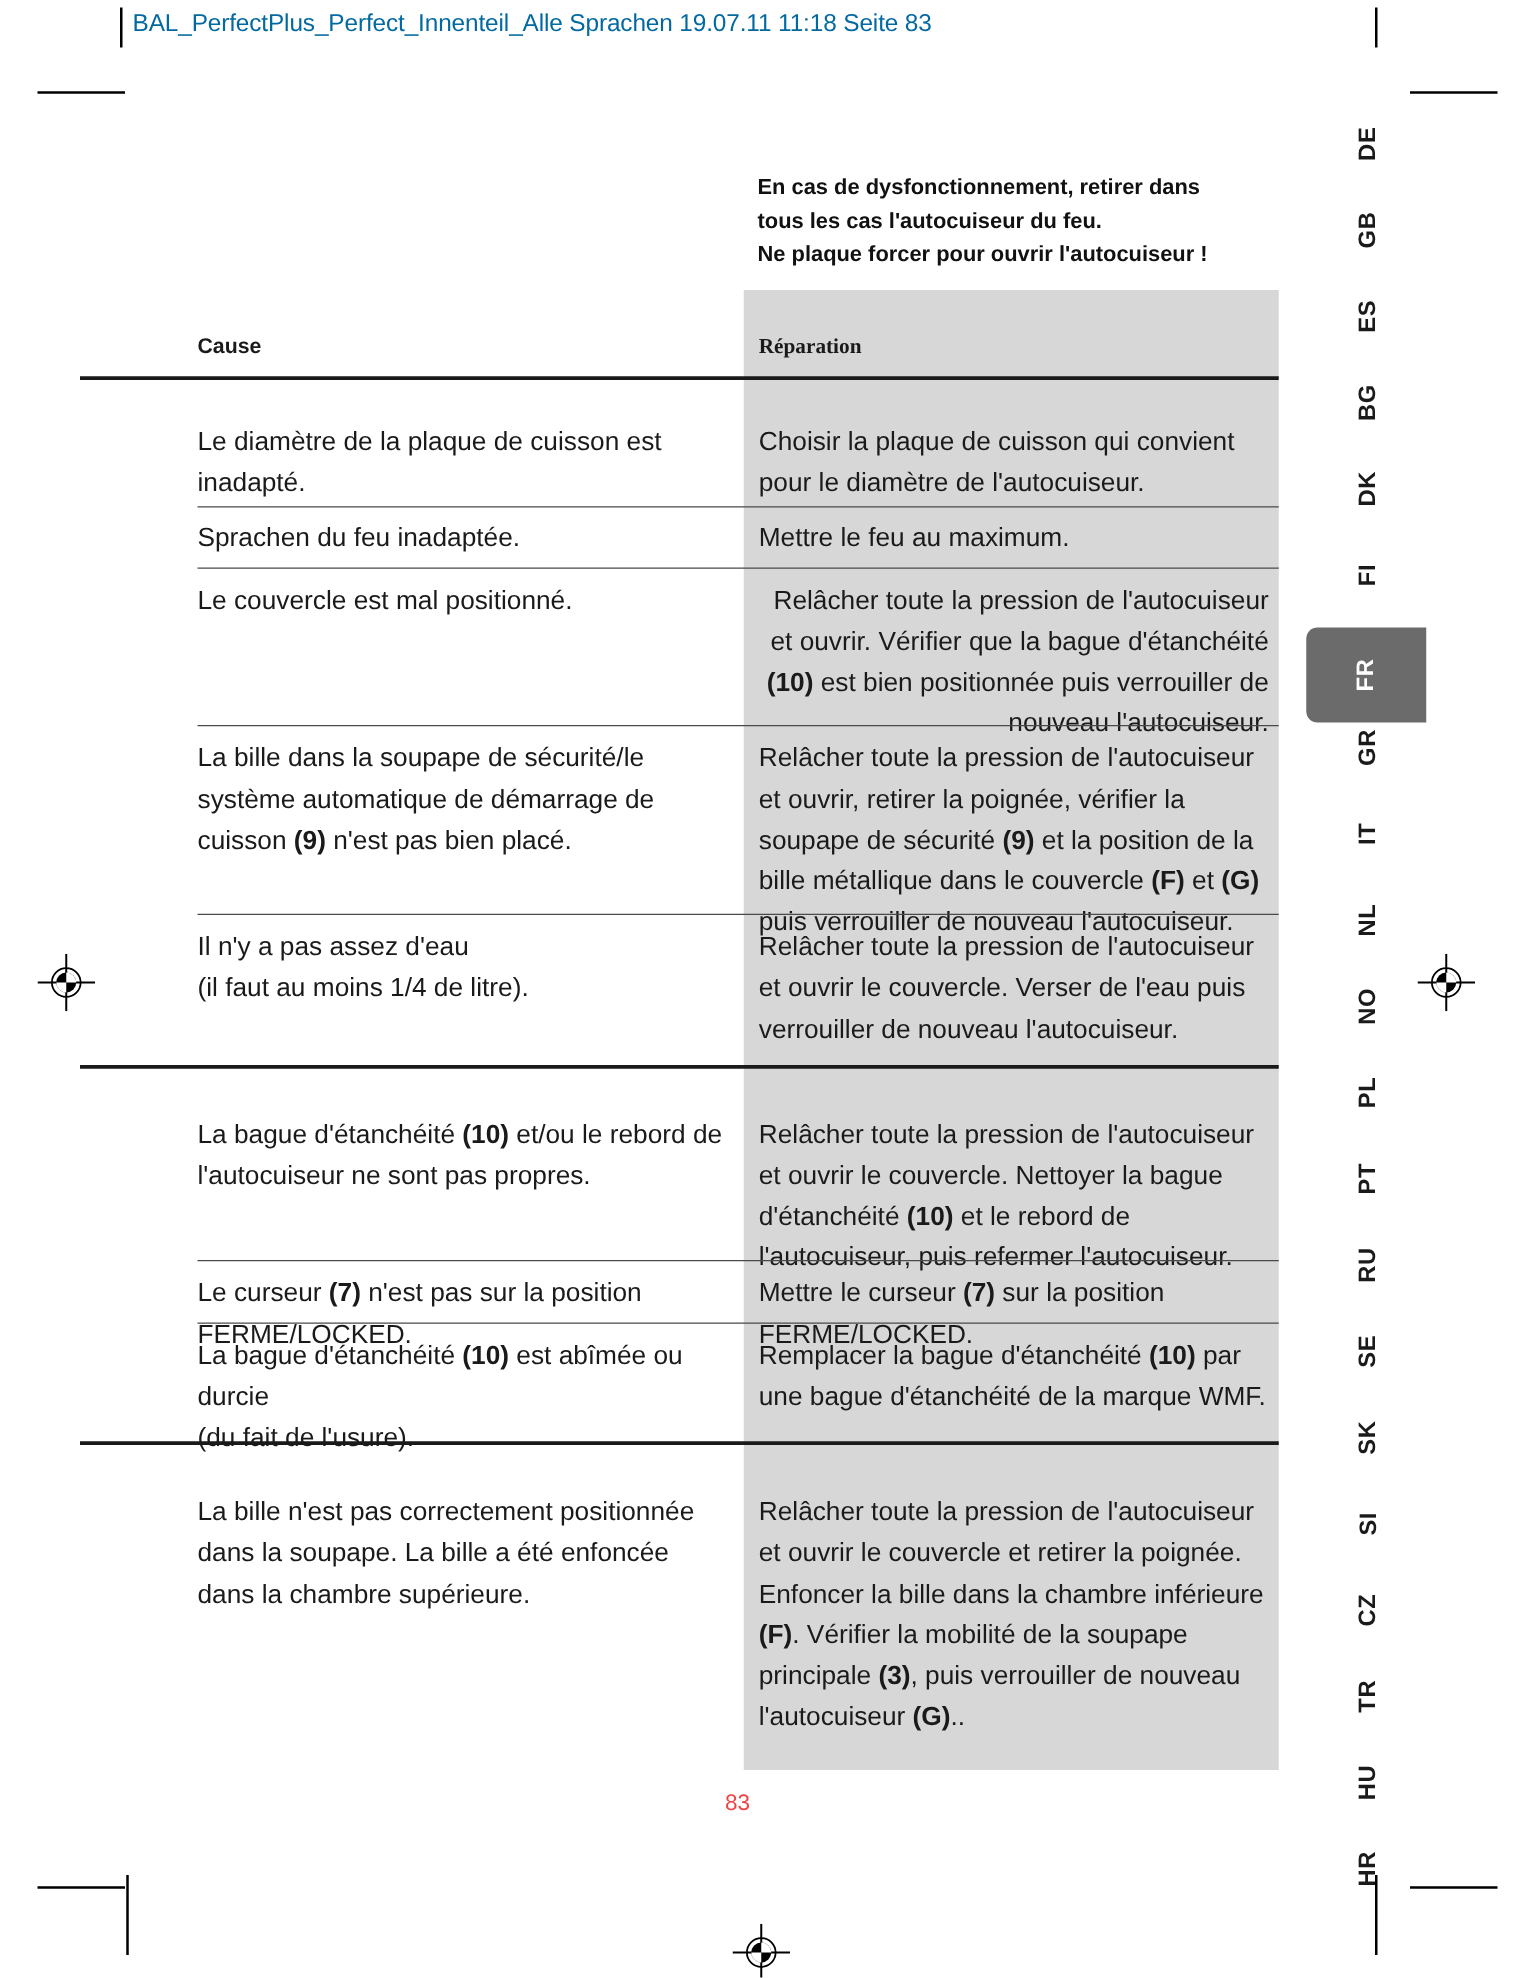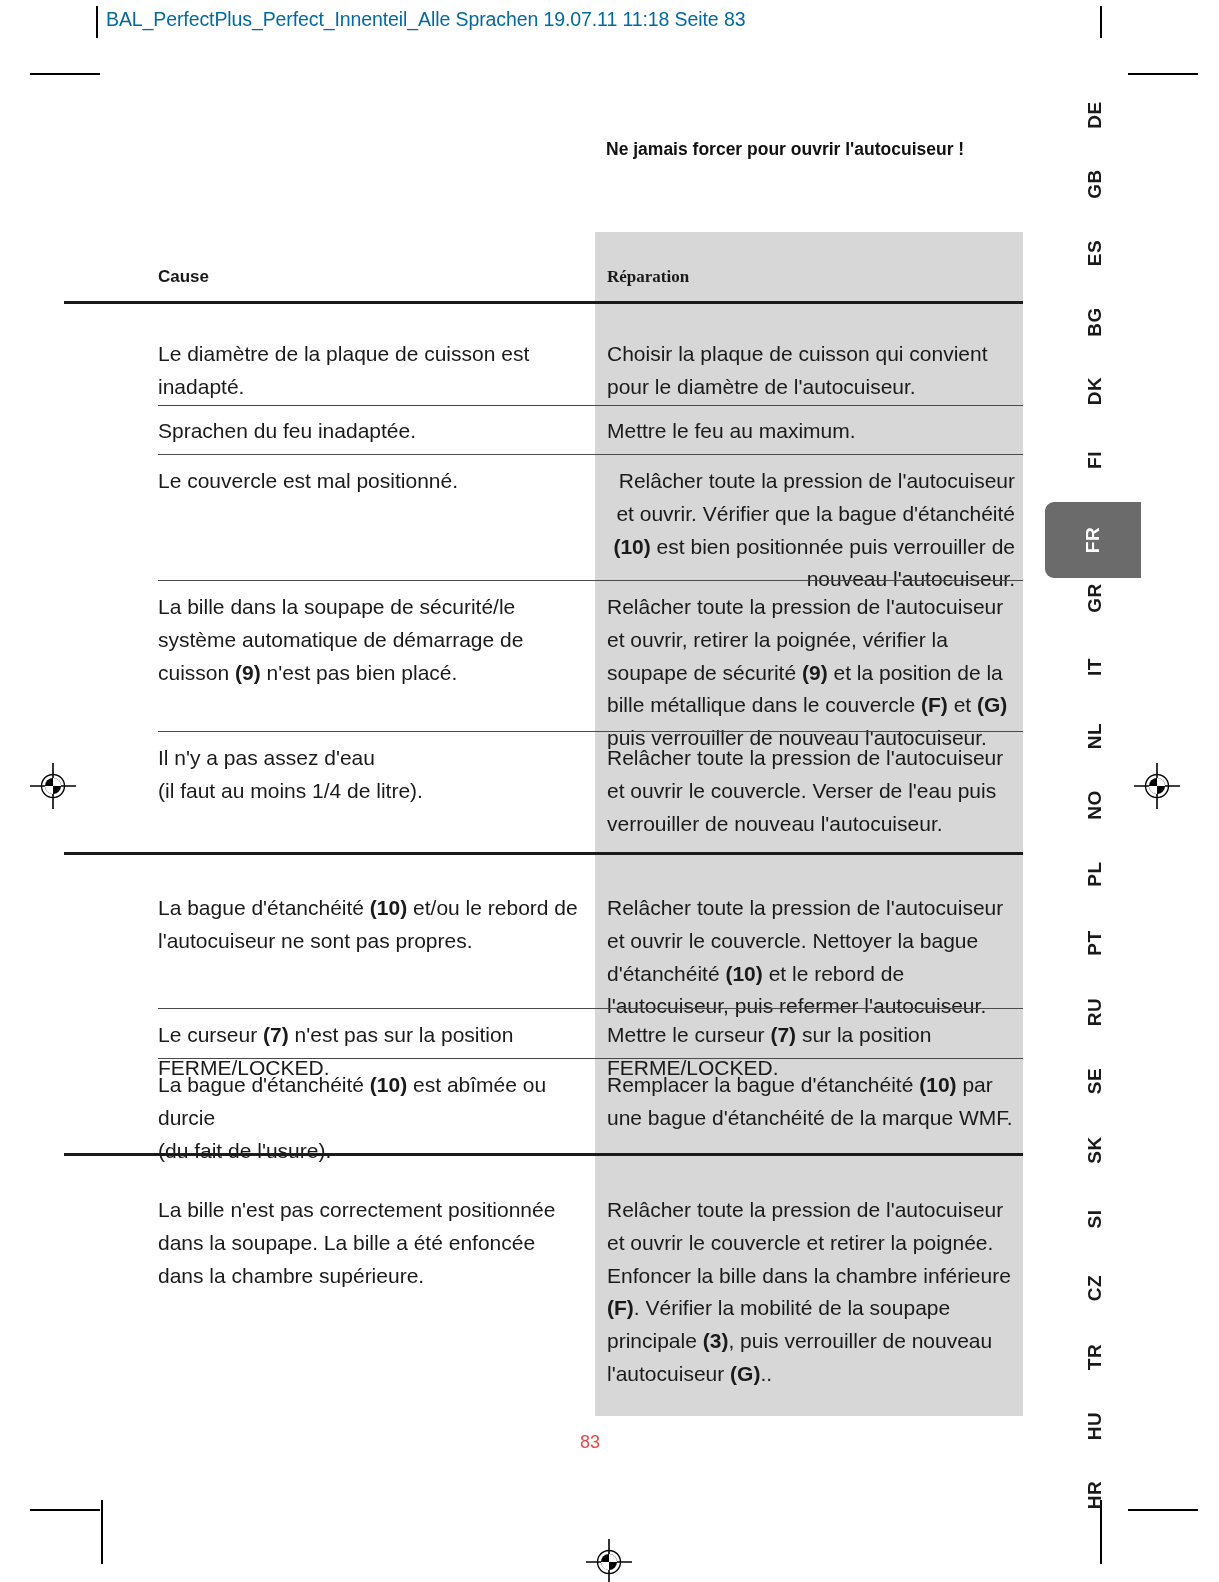--- a/index.html
+++ b/index.html
@@ -217,21 +217,23 @@
     <line x1="23" y1="0" x2="23" y2="46" stroke="#000" stroke-width="1.6"></line>
     <line x1="0" y1="23" x2="46" y2="23" stroke="#000" stroke-width="1.6"></line>
     <circle cx="23" cy="23" r="11.5" fill="none" stroke="#000" stroke-width="1.4"></circle>
     <circle cx="23" cy="23" r="8" fill="#000"></circle>
     <path d="M23 15 A8 8 0 0 1 31 23 L23 23 Z" fill="#fff"></path>
     <path d="M23 31 A8 8 0 0 1 15 23 L23 23 Z" fill="#fff"></path>
   </svg>
 </div>
 
 <div id="intro">
-  <div>Ne jamais forcer pour ouvrir l'autocuiseur !</div>
+  <div>En cas de dysfonctionnement, retirer dans</div>
+  <div>tous les cas l'autocuiseur du feu.</div>
+  <div>Ne plaque forcer pour ouvrir l'autocuiseur !</div>
 </div>
 
 <div id="grey-panel"></div>
 
 <div id="table"></div>
 
 <div id="lang-rail">
     <div class="lang-tab" style="top: 18px;">
       <span>DE</span>
     </div>

